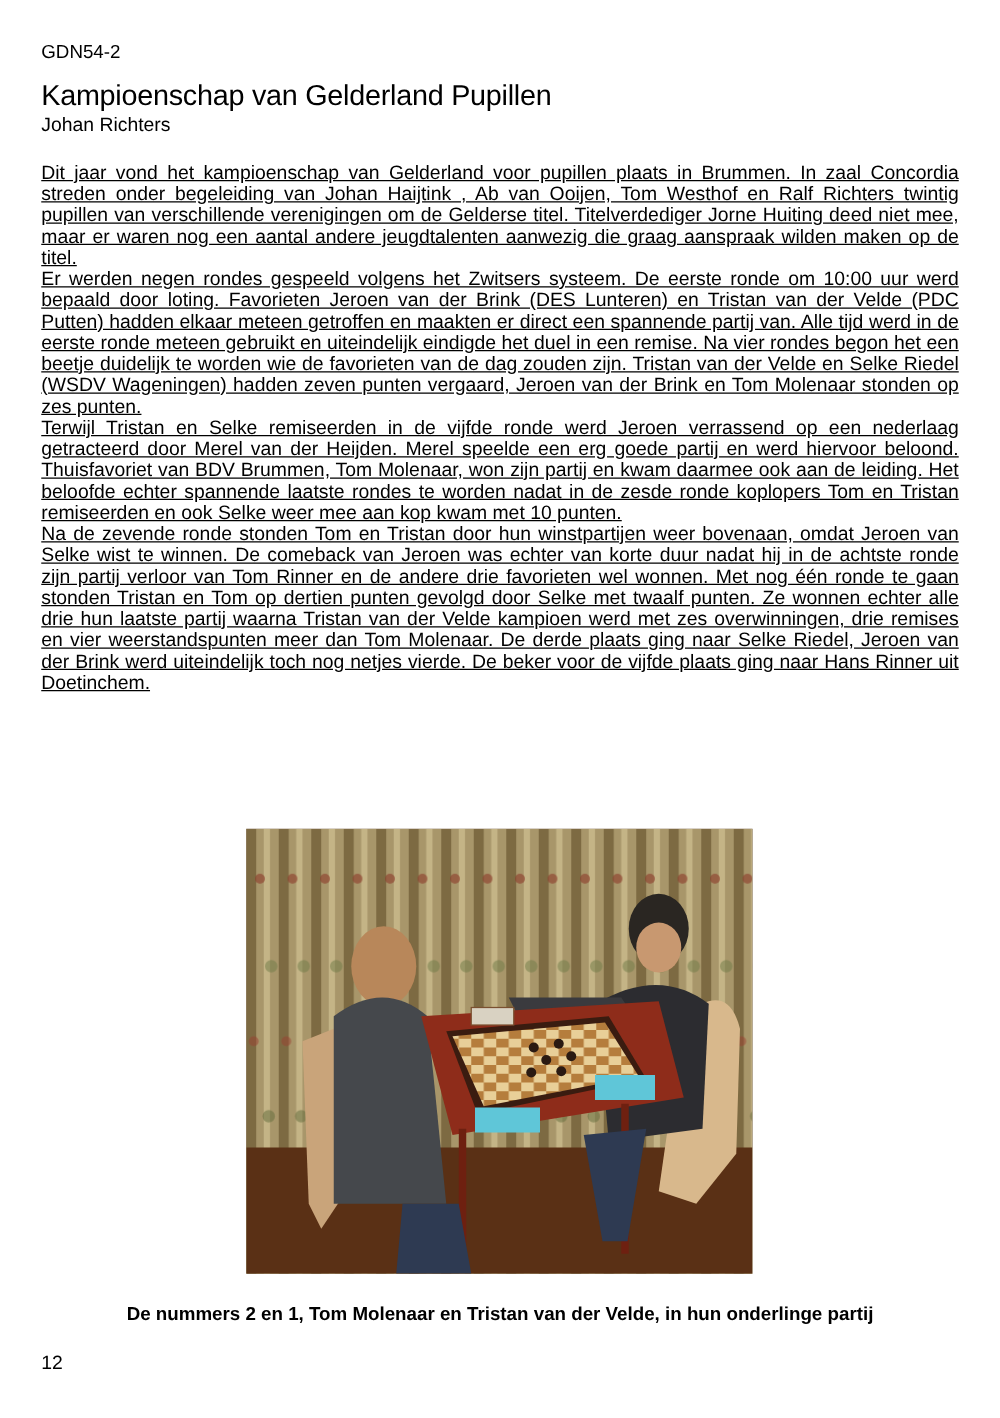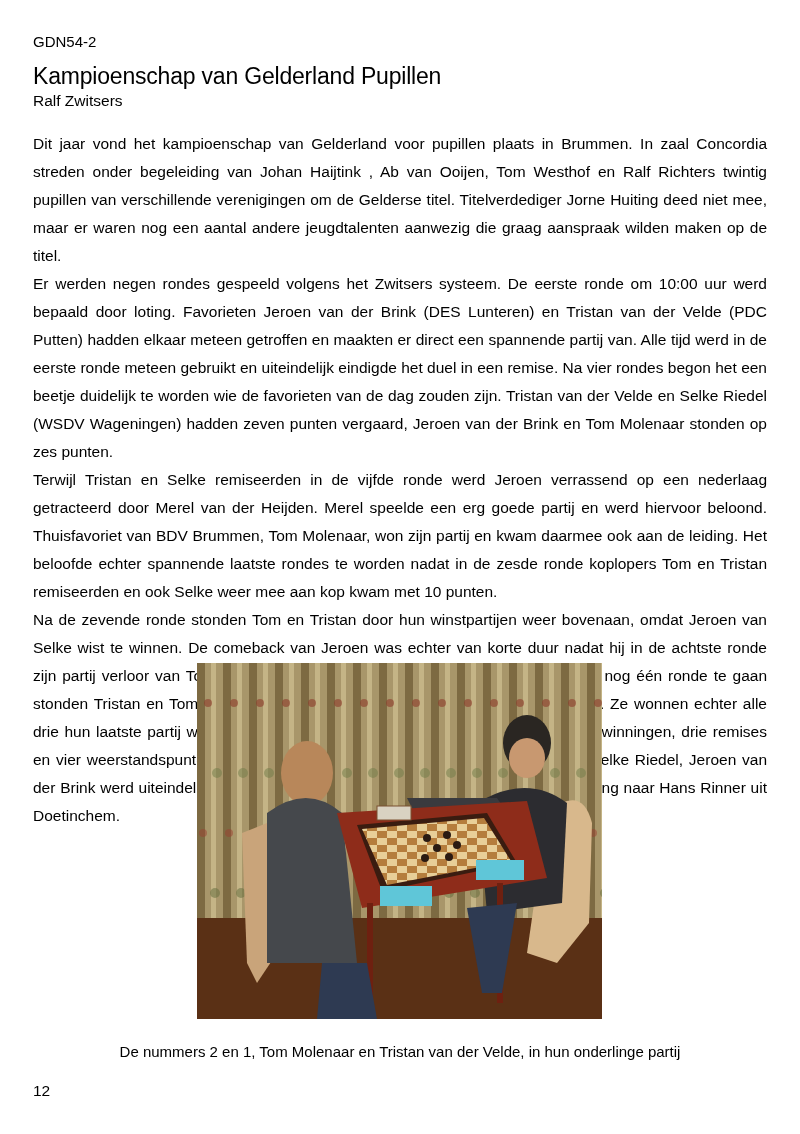--- a/index.html
+++ b/index.html
@@ -2,35 +2,35 @@
 <html><head>
 <meta charset="utf-8">
 <style>
   html, body { margin: 0; padding: 0; background: #ffffff; }
   body { width: 800px; height: 1134px; position: relative; overflow: hidden;
          font-family: "Liberation Sans", sans-serif; color: #000; }
   .code { position: absolute; left: 33px; top: 33px; font-size: 15px; font-weight: normal; }
   .title { position: absolute; left: 33px; top: 63px; font-size: 23px; font-weight: normal; letter-spacing: -0.2px; margin: 0; }
   .author { position: absolute; left: 33px; top: 92px; font-size: 15.5px; }
   .body-text { position: absolute; left: 33px; top: 130px; width: 734px; font-size: 15.5px;
-               line-height: 28px; text-align: justify; }
+               line-height: 17px; text-align: justify; text-decoration: underline; }
   .body-text p { margin: 0; }
   .photo { position: absolute; left: 197px; top: 663px; width: 405px; height: 356px; overflow: hidden;
            background: #6b5230; }
   .photo svg { display: block; }
   .caption { position: absolute; left: 0; width: 800px; top: 1043px; text-align: center;
-             font-size: 15px; font-weight: normal; }
+             font-size: 15px; font-weight: bold; }
   .page-number { position: absolute; left: 33px; top: 1082px; font-size: 15.5px; }
 </style>
 </head>
 <body>
 
 <div class="code">GDN54-2</div>
 <h1 class="title">Kampioenschap van Gelderland Pupillen</h1>
-<div class="author">Ralf Zwitsers</div>
+<div class="author">Johan Richters</div>
 
 <div class="body-text">
   <p>Dit jaar vond het kampioenschap van Gelderland voor pupillen plaats in Brummen. In zaal Concordia streden onder begeleiding van Johan Haijtink , Ab van Ooijen, Tom Westhof en Ralf Richters twintig pupillen van verschillende verenigingen om de Gelderse titel. Titelverdediger Jorne Huiting deed niet mee, maar er waren nog een aantal andere jeugdtalenten aanwezig die graag aanspraak wilden maken op de titel.</p>
   <p>Er werden negen rondes gespeeld volgens het Zwitsers systeem. De eerste ronde om 10:00 uur werd bepaald door loting. Favorieten Jeroen van der Brink (DES Lunteren) en Tristan van der Velde (PDC Putten) hadden elkaar meteen getroffen en maakten er direct een spannende partij van. Alle tijd werd in de eerste ronde meteen gebruikt en uiteindelijk eindigde het duel in een remise. Na vier rondes begon het een beetje duidelijk te worden wie de favorieten van de dag zouden zijn. Tristan van der Velde en Selke Riedel (WSDV Wageningen) hadden zeven punten vergaard, Jeroen van der Brink en Tom Molenaar stonden op zes punten.</p>
   <p>Terwijl Tristan en Selke remiseerden in de vijfde ronde werd Jeroen verrassend op een nederlaag getracteerd door Merel van der Heijden. Merel speelde een erg goede partij en werd hiervoor beloond. Thuisfavoriet van BDV Brummen, Tom Molenaar, won zijn partij en kwam daarmee ook aan de leiding. Het beloofde echter spannende laatste rondes te worden nadat in de zesde ronde koplopers Tom en Tristan remiseerden en ook Selke weer mee aan kop kwam met 10 punten.</p>
   <p>Na de zevende ronde stonden Tom en Tristan door hun winstpartijen weer bovenaan, omdat Jeroen van Selke wist te winnen. De comeback van Jeroen was echter van korte duur nadat hij in de achtste ronde zijn partij verloor van Tom Rinner en de andere drie favorieten wel wonnen. Met nog één ronde te gaan stonden Tristan en Tom op dertien punten gevolgd door Selke met twaalf punten. Ze wonnen echter alle drie hun laatste partij waarna Tristan van der Velde kampioen werd met zes overwinningen, drie remises en vier weerstandspunten meer dan Tom Molenaar. De derde plaats ging naar Selke Riedel, Jeroen van der Brink werd uiteindelijk toch nog netjes vierde. De beker voor de vijfde plaats ging naar Hans Rinner uit Doetinchem.</p>
 </div>
 
 <div class="photo" title="Two young players at a draughts board on a red wooden table in front of floral curtains">
   <svg width="405" height="356" viewBox="0 0 405 356" xmlns="http://www.w3.org/2000/svg">

